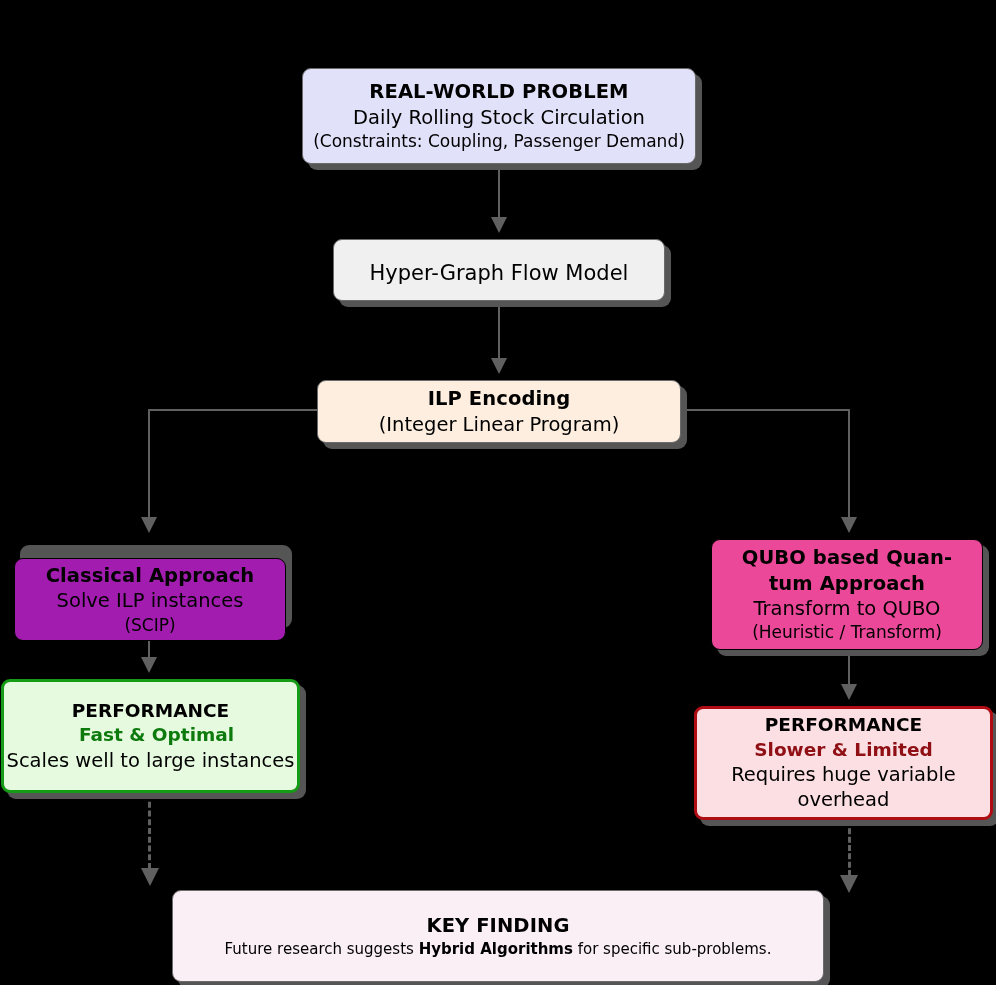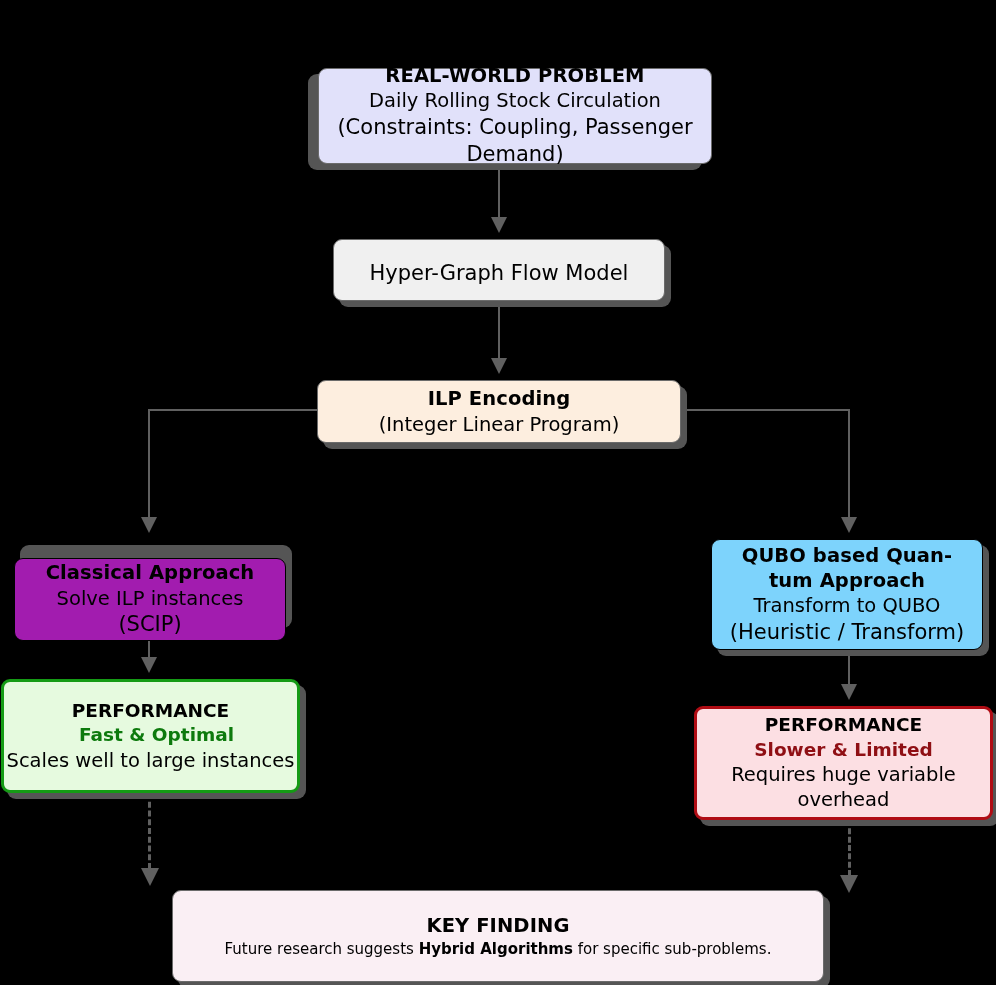--- a/index.html
+++ b/index.html
@@ -35,30 +35,30 @@
   .shadow {
     position: absolute;
     border-radius: 9px;
     background: #555555;
     z-index: 2;
   }
 
   
   .t-title   { font-weight: bold; font-size: 19.5px; line-height: 1.30; letter-spacing: .1px; }
   .t-main    { font-size: 19.5px; line-height: 1.30; }
-  .t-small   { font-size: 21px;  line-height: 1.32; }
+  .t-small   { font-size: 17px;  line-height: 1.32; }
   .t-plain   { font-size: 21px;  line-height: 1.30; margin-top: 7px; }
   .t-keysub  { font-size: 15px; line-height: 1.35; }
   .t-perf    { font-weight: bold; font-size: 18.5px; line-height: 1.32; }
   .t-perfttl { font-weight: bold; font-size: 18.5px; line-height: 1.32; }
 
   
   #n-problem {
     left: 302px; top: 68px; width: 394px; height: 96px;
-    background: #e1e1fa; border: 1.4px solid #6b6b6b; margin-left: 16px;
+    background: #e1e1fa; border: 1.4px solid #6b6b6b;
   }
   #s-problem { left: 308px; top: 74px; width: 394px; height: 96px; }
 
   #n-hypergraph {
     left: 333px; top: 239px; width: 332px; height: 62px;
     background: #f0f0f0; border: 1.4px solid #6b6b6b;
   }
   #s-hypergraph { left: 339px; top: 245px; width: 332px; height: 62px; }
 
   #n-ilp {
@@ -68,21 +68,21 @@
   #s-ilp { left: 323px; top: 386px; width: 364px; height: 63px; }
 
   #n-classical {
     left: 14px; top: 558px; width: 272px; height: 83px;
     background: #a21caf; border: 1.4px solid #000000;
   }
   #s-classical { left: 20px; top: 545px; width: 272px; height: 83px; }
 
   #n-quantum {
     left: 711px; top: 539px; width: 272px; height: 111px;
-    background: #7dd3fc; border: 1.4px solid #000000;
+    background: #ec4899; border: 1.4px solid #000000;
   }
   #s-quantum { left: 717px; top: 545px; width: 272px; height: 111px; }
 
   #n-perf-good {
     left: 1px; top: 679px; width: 299px; height: 114px;
     background: #e6fadf; border: 3.2px solid #159b15;
   }
   #s-perf-good { left: 7px; top: 685px; width: 299px; height: 114px; }
 
   #n-perf-bad {

